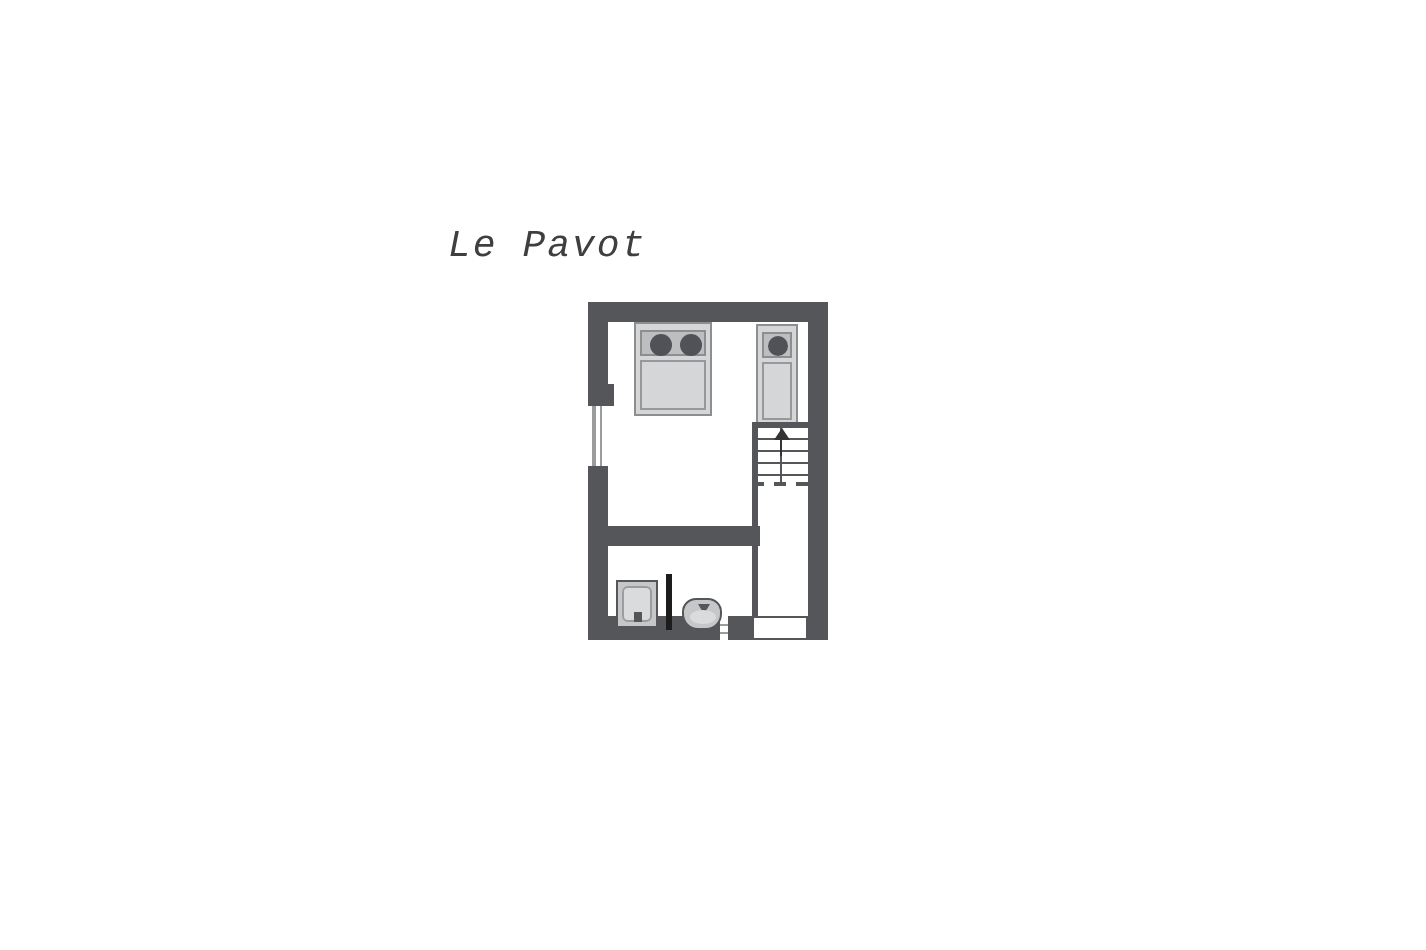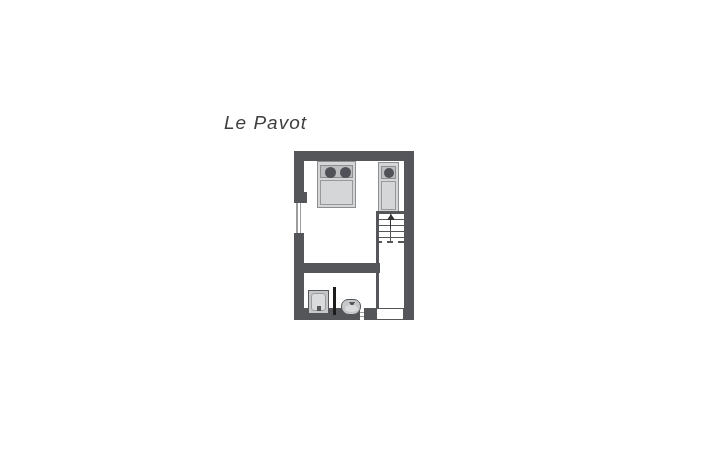--- a/index.html
+++ b/index.html
@@ -3,21 +3,21 @@
 <meta charset="utf-8">
 <style>
   :root{
     --background:#ffffff; --wall:#55565a; --bed-fill:#d5d6d7; --bed-band:#bdbebf;
     --bed-border:#8d8e90; --pillow:#515257; --fixture-fill:#c6c7c8; --fixture-inner:#dadbdc;
     --line:#55565a; --screen:#1c1c1c; --window-line:#9b9c9e; --text:#3f3f3f;
   }
   *{box-sizing:border-box;margin:0;padding:0;}
   html,body{background:var(--background);}
   .canvas{position:relative;width:713px;height:436px;background:var(--background);overflow:hidden;
-          font-family:Liberation Sans, sans-serif;}
+          font-family:Liberation Mono, monospace;}
   .title{position:absolute;left:224px;top:112px;font-size:19px;font-style:italic;
          color:var(--text);letter-spacing:1px;}
   .plan{position:absolute;left:294px;top:151px;width:120px;height:169px;}
   .wall{position:absolute;background:var(--wall);}
   
   .window-left{position:absolute;left:0;top:52px;width:10px;height:30px;background:#fff;}
   .window-left::before,.window-left::after{content:"";position:absolute;top:0;bottom:0;width:1.4px;
          background:var(--window-line);}
   .window-left::before{left:2.2px;} .window-left::after{left:6px;}
   

